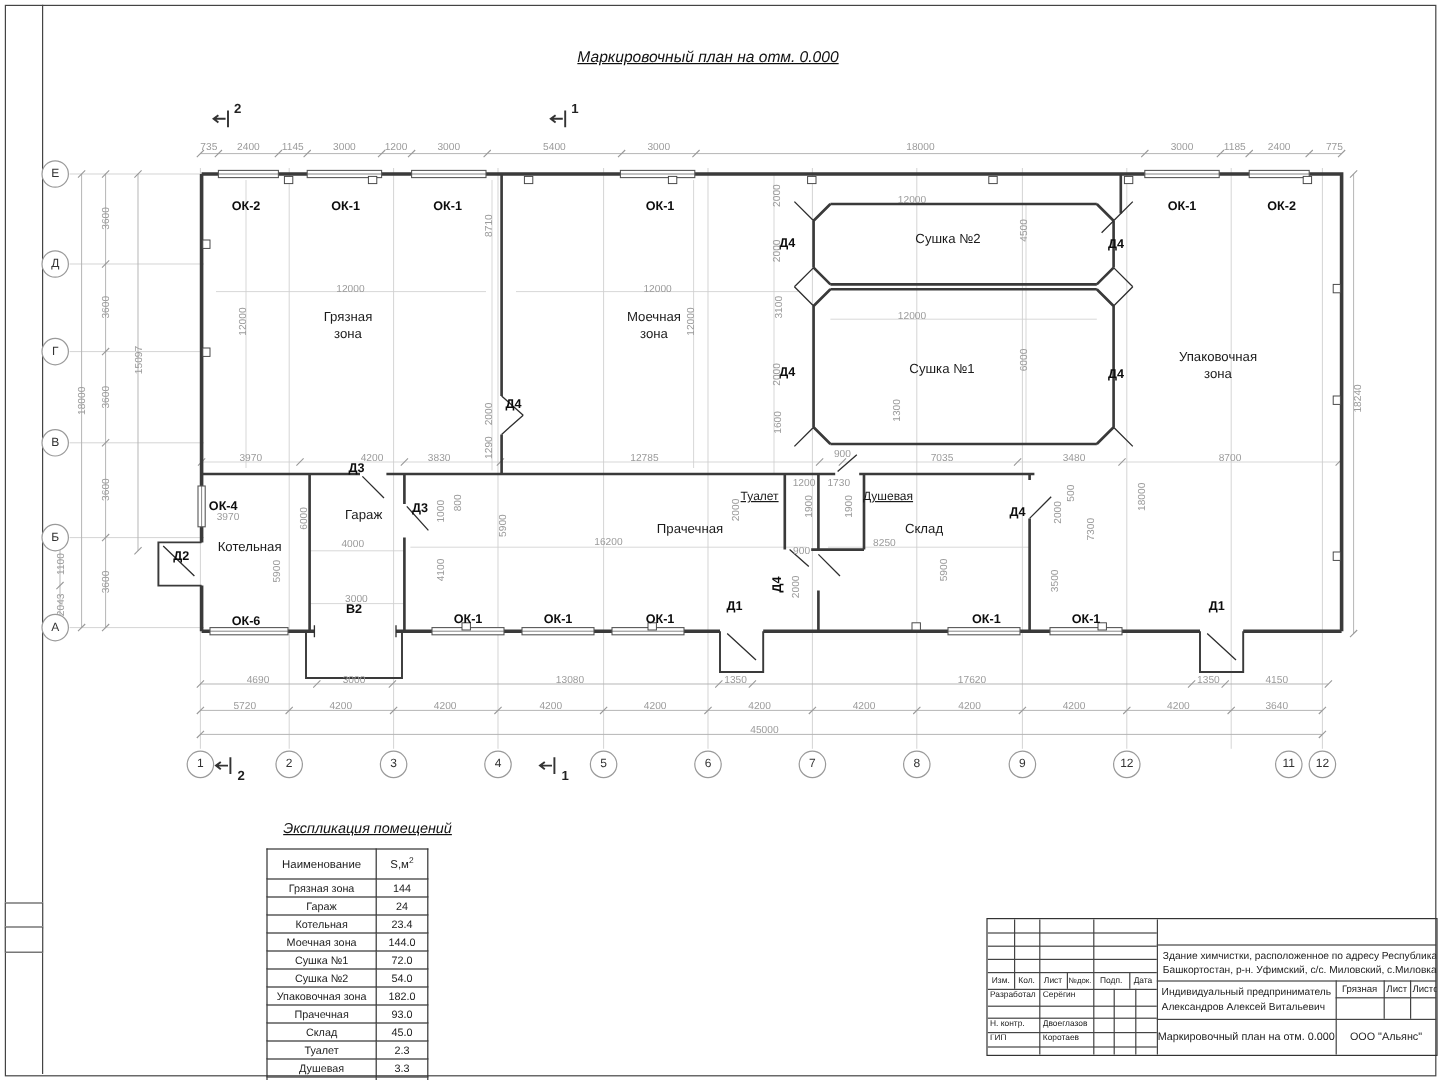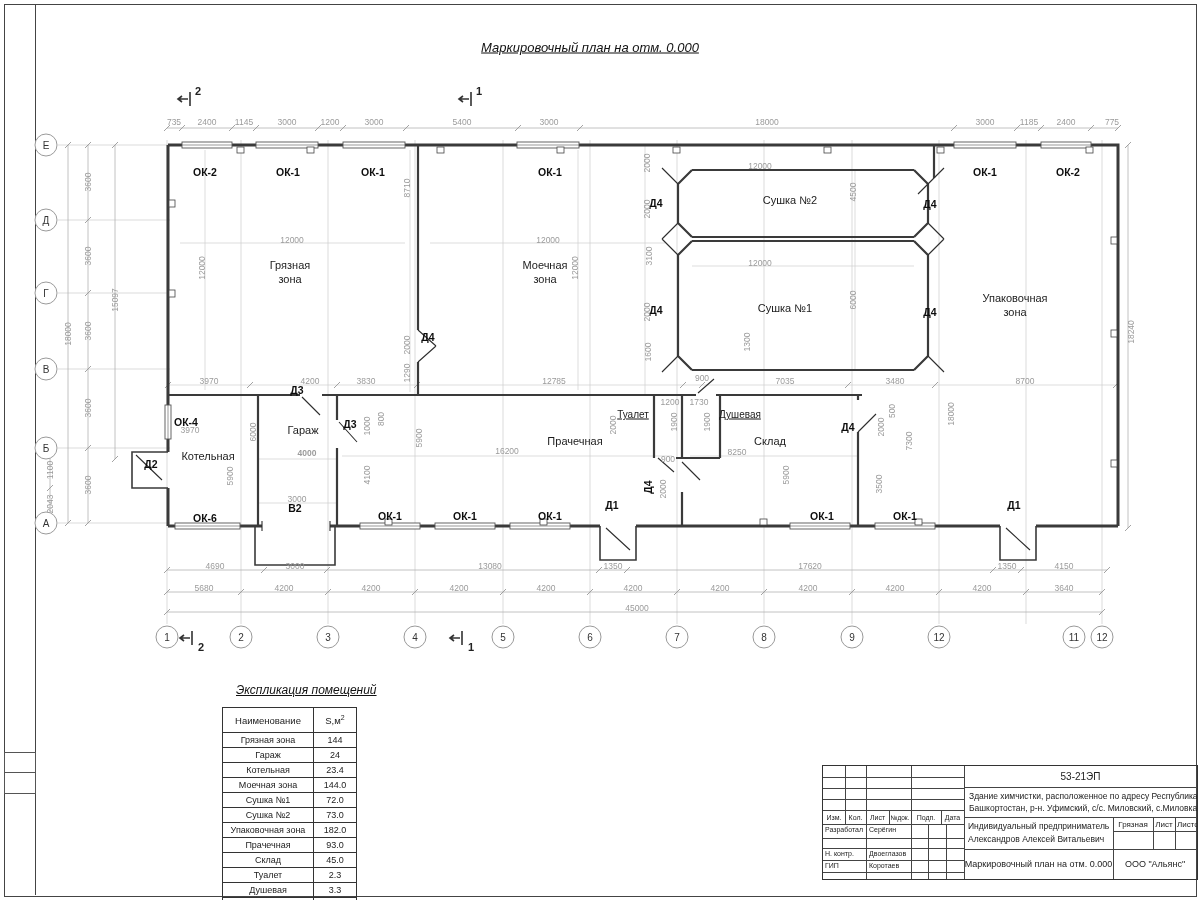--- a/index.html
+++ b/index.html
@@ -252,50 +252,50 @@
       <span class="lbl dim" style="left: 374px; top: 122px;">3000</span>
       <span class="lbl dim" style="left: 462px; top: 122px;">5400</span>
       <span class="lbl dim" style="left: 549px; top: 122px;">3000</span>
       <span class="lbl dim" style="left: 767px; top: 122px;">18000</span>
       <span class="lbl dim" style="left: 985px; top: 122px;">3000</span>
       <span class="lbl dim" style="left: 1029px; top: 122px;">1185</span>
       <span class="lbl dim" style="left: 1066px; top: 122px;">2400</span>
       <span class="lbl dim" style="left: 1112px; top: 122px;">775</span>
       <span class="lbl dim" style="left: 215px; top: 566px;">4690</span>
       <span class="lbl dim" style="left: 295px; top: 566px;">3000</span>
-      <span class="lbl dim" style="left: 490px; top: 566px;">13080</span>
+      <span class="lbl dim" style="left: 475px; top: 566px;">13080</span>
       <span class="lbl dim" style="left: 613px; top: 566px;">1350</span>
       <span class="lbl dim" style="left: 810px; top: 566px;">17620</span>
       <span class="lbl dim" style="left: 1007px; top: 566px;">1350</span>
       <span class="lbl dim" style="left: 1064px; top: 566px;">4150</span>
-      <span class="lbl dim" style="left: 204px; top: 588px;">5680</span>
+      <span class="lbl dim" style="left: 204px; top: 588px;">5720</span>
       <span class="lbl dim" style="left: 284px; top: 588px;">4200</span>
       <span class="lbl dim" style="left: 371px; top: 588px;">4200</span>
       <span class="lbl dim" style="left: 459px; top: 588px;">4200</span>
       <span class="lbl dim" style="left: 546px; top: 588px;">4200</span>
       <span class="lbl dim" style="left: 633px; top: 588px;">4200</span>
       <span class="lbl dim" style="left: 720px; top: 588px;">4200</span>
       <span class="lbl dim" style="left: 808px; top: 588px;">4200</span>
       <span class="lbl dim" style="left: 895px; top: 588px;">4200</span>
       <span class="lbl dim" style="left: 982px; top: 588px;">4200</span>
       <span class="lbl dim" style="left: 1064px; top: 588px;">3640</span>
       <span class="lbl dim" style="left: 637px; top: 608px;">45000</span>
       <span class="lbl dim" style="left: 209px; top: 381px;">3970</span>
       <span class="lbl dim" style="left: 310px; top: 381px;">4200</span>
       <span class="lbl dim" style="left: 366px; top: 381px;">3830</span>
-      <span class="lbl dim" style="left: 554px; top: 381px; text-align: right;">12785</span>
+      <span class="lbl dim" style="left: 537px; top: 381px; text-align: right;">12785</span>
       <span class="lbl dim" style="left: 702px; top: 378px;">900</span>
       <span class="lbl dim" style="left: 785px; top: 381px;">7035</span>
       <span class="lbl dim" style="left: 895px; top: 381px;">3480</span>
       <span class="lbl dim" style="left: 1025px; top: 381px;">8700</span>
       <span class="lbl dim" style="left: 292px; top: 240px;">12000</span>
       <span class="lbl dim" style="left: 548px; top: 240px;">12000</span>
       <span class="lbl dim" style="left: 760px; top: 166px;">12000</span>
       <span class="lbl dim" style="left: 760px; top: 263px;">12000</span>
-      <span class="lbl dim" style="left: 307px; top: 453px; font-weight: bold;">4000</span>
+      <span class="lbl dim" style="left: 294px; top: 453px;">4000</span>
       <span class="lbl dim" style="left: 297px; top: 499px;">3000</span>
       <span class="lbl dim" style="left: 507px; top: 451px;">16200</span>
       <span class="lbl dim" style="left: 737px; top: 452px;">8250</span>
       <span class="lbl dim" style="left: 670px; top: 402px;">1200</span>
       <span class="lbl dim" style="left: 699px; top: 402px;">1730</span>
       <span class="lbl dim" style="left: 668px; top: 459px;">900</span>
       <span class="lbl dim" style="left: 190px; top: 430px;">3970</span>
       <span class="lbl dimv" style="left: 88px; top: 182px;">3600</span>
       <span class="lbl dimv" style="left: 88px; top: 256px;">3600</span>
       <span class="lbl dimv" style="left: 88px; top: 331px;">3600</span>
@@ -378,21 +378,21 @@
           <tr>
             <td class="c1">Моечная зона</td>
             <td class="c2">144.0</td>
           </tr>
           <tr>
             <td class="c1">Сушка №1</td>
             <td class="c2">72.0</td>
           </tr>
           <tr>
             <td class="c1">Сушка №2</td>
-            <td class="c2">73.0</td>
+            <td class="c2">54.0</td>
           </tr>
           <tr>
             <td class="c1">Упаковочная зона</td>
             <td class="c2">182.0</td>
           </tr>
           <tr>
             <td class="c1">Прачечная</td>
             <td class="c2">93.0</td>
           </tr>
           <tr>
@@ -409,21 +409,20 @@
           </tr>
           <tr>
             <td class="c1"></td>
             <td class="c2">786.99</td>
           </tr>
         </tbody>
     </table>
   </div>
 
   <div id="stamp">
-    <div class="cell ctr" style="left:141px;top:0;width:233px;height:21px;font-size:10px;">53-21ЭП</div>
     <div class="cell" style="left:146px;top:24px;width:260px;height:26px;font-size:8.5px;line-height:1.45;">Здание химчистки,  расположенное по адресу Республика Башкортостан, р-н. Уфимский, с/с. Миловский, с.Миловка</div>
     <div class="cell" style="left:145px;top:54px;width:150px;height:28px;font-size:8.5px;line-height:1.5;">
       <span>Индивидуальный предприниматель</span><br>
       <span>Александров Алексей Витальевич</span>
     </div>
     <div class="cell ctr" style="left:290px;top:51px;width:40px;height:14px;font-size:8px;">Грязная</div>
     <div class="cell ctr" style="left:330px;top:51px;width:22px;height:14px;font-size:8px;">Лист</div>
     <div class="cell ctr" style="left:352px;top:51px;width:30px;height:14px;font-size:8px;">Листов</div>
     <div class="cell ctr" style="left:141px;top:83px;width:149px;height:30px;font-size:9px;">Маркировочный план на отм. 0.000</div>
     <div class="cell ctr" style="left:290px;top:83px;width:84px;height:30px;font-size:9px;">ООО "Альянс"</div>

